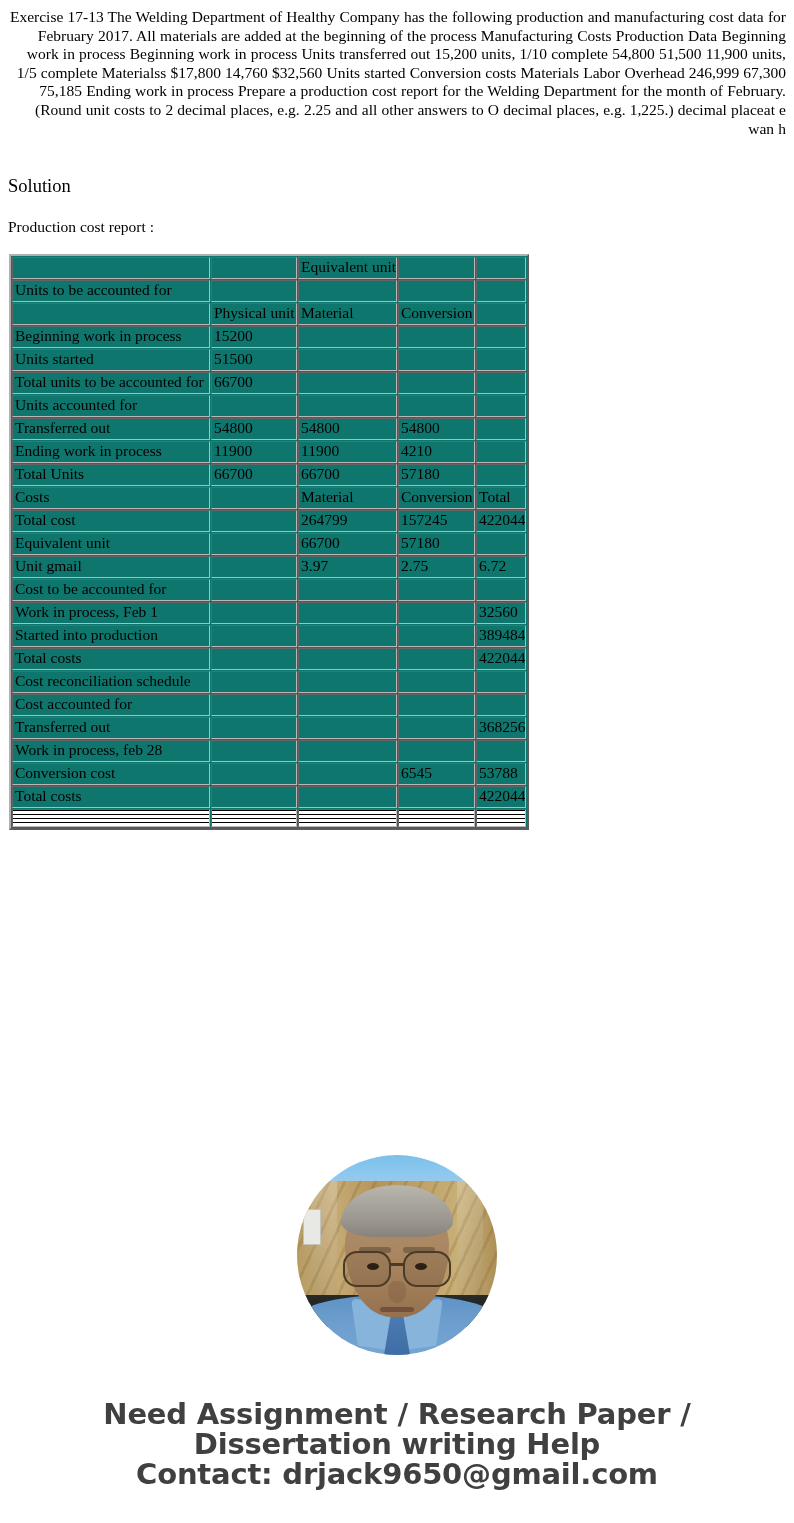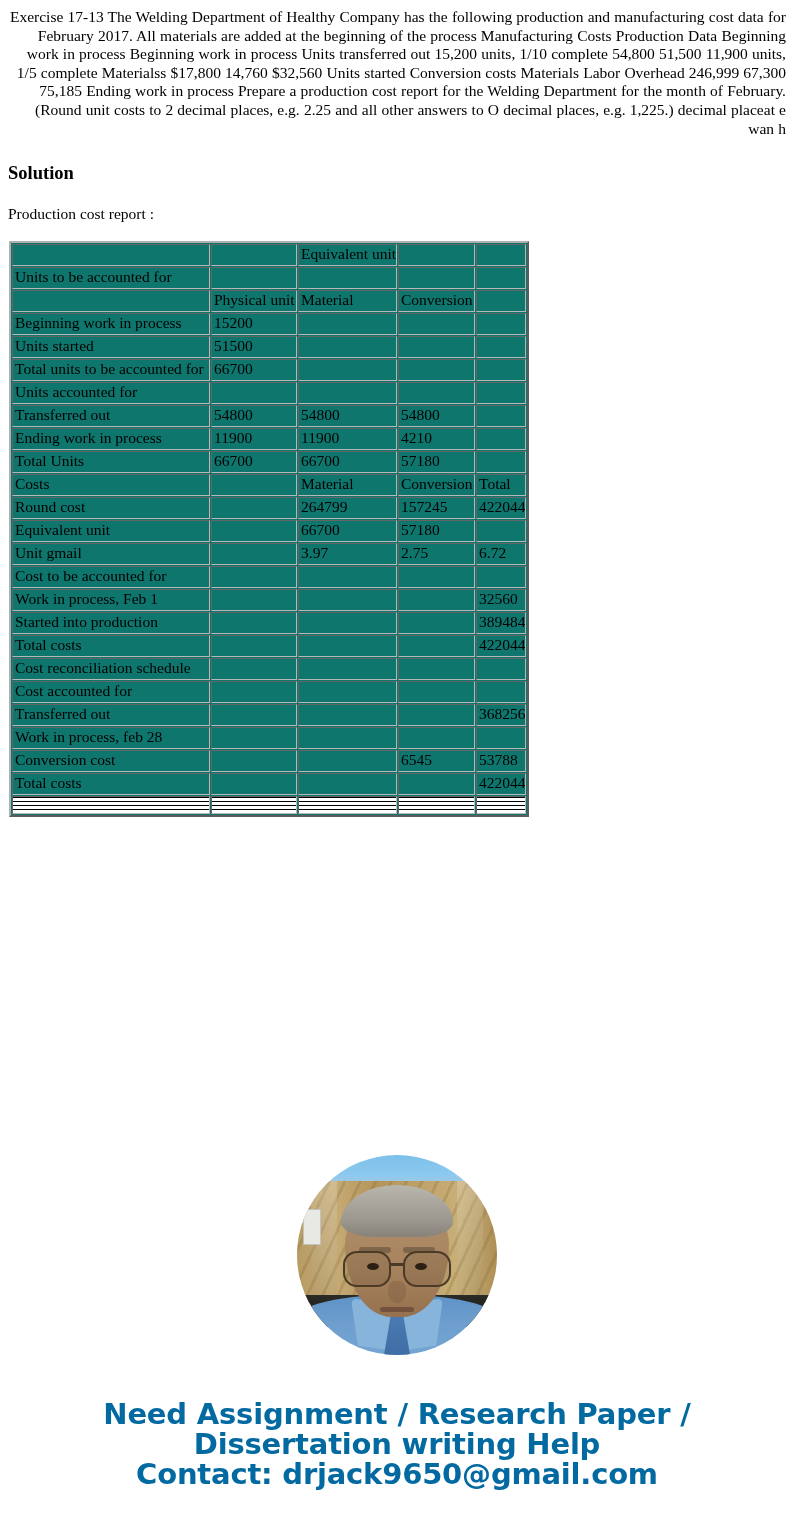--- a/index.html
+++ b/index.html
@@ -28,22 +28,22 @@
     font-size: 15.5px;
     line-height: 1.20;
     margin: 0 0 0 0;
     text-align: right;
     word-spacing: 0.3px;
   }
 
   
   h2.solution-heading {
     font-size: 18.5px;
-    font-weight: bold;
-    margin: 24px 0 0 0;
+    font-weight: normal;
+    margin: 37px 0 0 0;
     line-height: 1.2;
   }
 
   p.report-label {
     font-size: 15.5px;
     margin: 21px 0 0 0;
     line-height: 1.2;
   }
 
   
@@ -226,21 +226,21 @@
     position: absolute;
     left: 0;
     top: 1400px;
     width: 794px;
     text-align: center;
     font-family: "DejaVu Sans", "Liberation Sans", sans-serif;
     font-weight: bold;
     font-size: 29px;
     line-height: 1.03;
     letter-spacing: -0.2px;
-    color: #0369a1;
+    color: #404040;
   }
   .footer .line1 { display: block; }
   .footer .line2 { display: block; }
 </style>
 </head>
 <body>
 
 <div class="page">
 
   <p class="question">Exercise 17-13 The Welding Department of Healthy Company has the following production and manufacturing cost data for February 2017. All materials are added at the beginning of the process Manufacturing Costs Production Data Beginning work in process Beginning work in process Units transferred out 15,200 units, 1/10 complete 54,800 51,500 11,900 units, 1/5 complete Materialss $17,800 14,760 $32,560 Units started Conversion costs Materials Labor Overhead 246,999 67,300 75,185 Ending work in process Prepare a production cost report for the Welding Department for the month of February. (Round unit costs to 2 decimal places, e.g. 2.25 and all other answers to O decimal places, e.g. 1,225.) decimal placeat e wan h</p>
@@ -329,21 +329,21 @@
           <td></td>
         </tr>
         <tr>
           <td>Costs</td>
           <td></td>
           <td>Material</td>
           <td>Conversion</td>
           <td>Total</td>
         </tr>
         <tr>
-          <td>Round cost</td>
+          <td>Total cost</td>
           <td></td>
           <td>264799</td>
           <td>157245</td>
           <td>422044</td>
         </tr>
         <tr>
           <td>Equivalent unit</td>
           <td></td>
           <td>66700</td>
           <td>57180</td>

